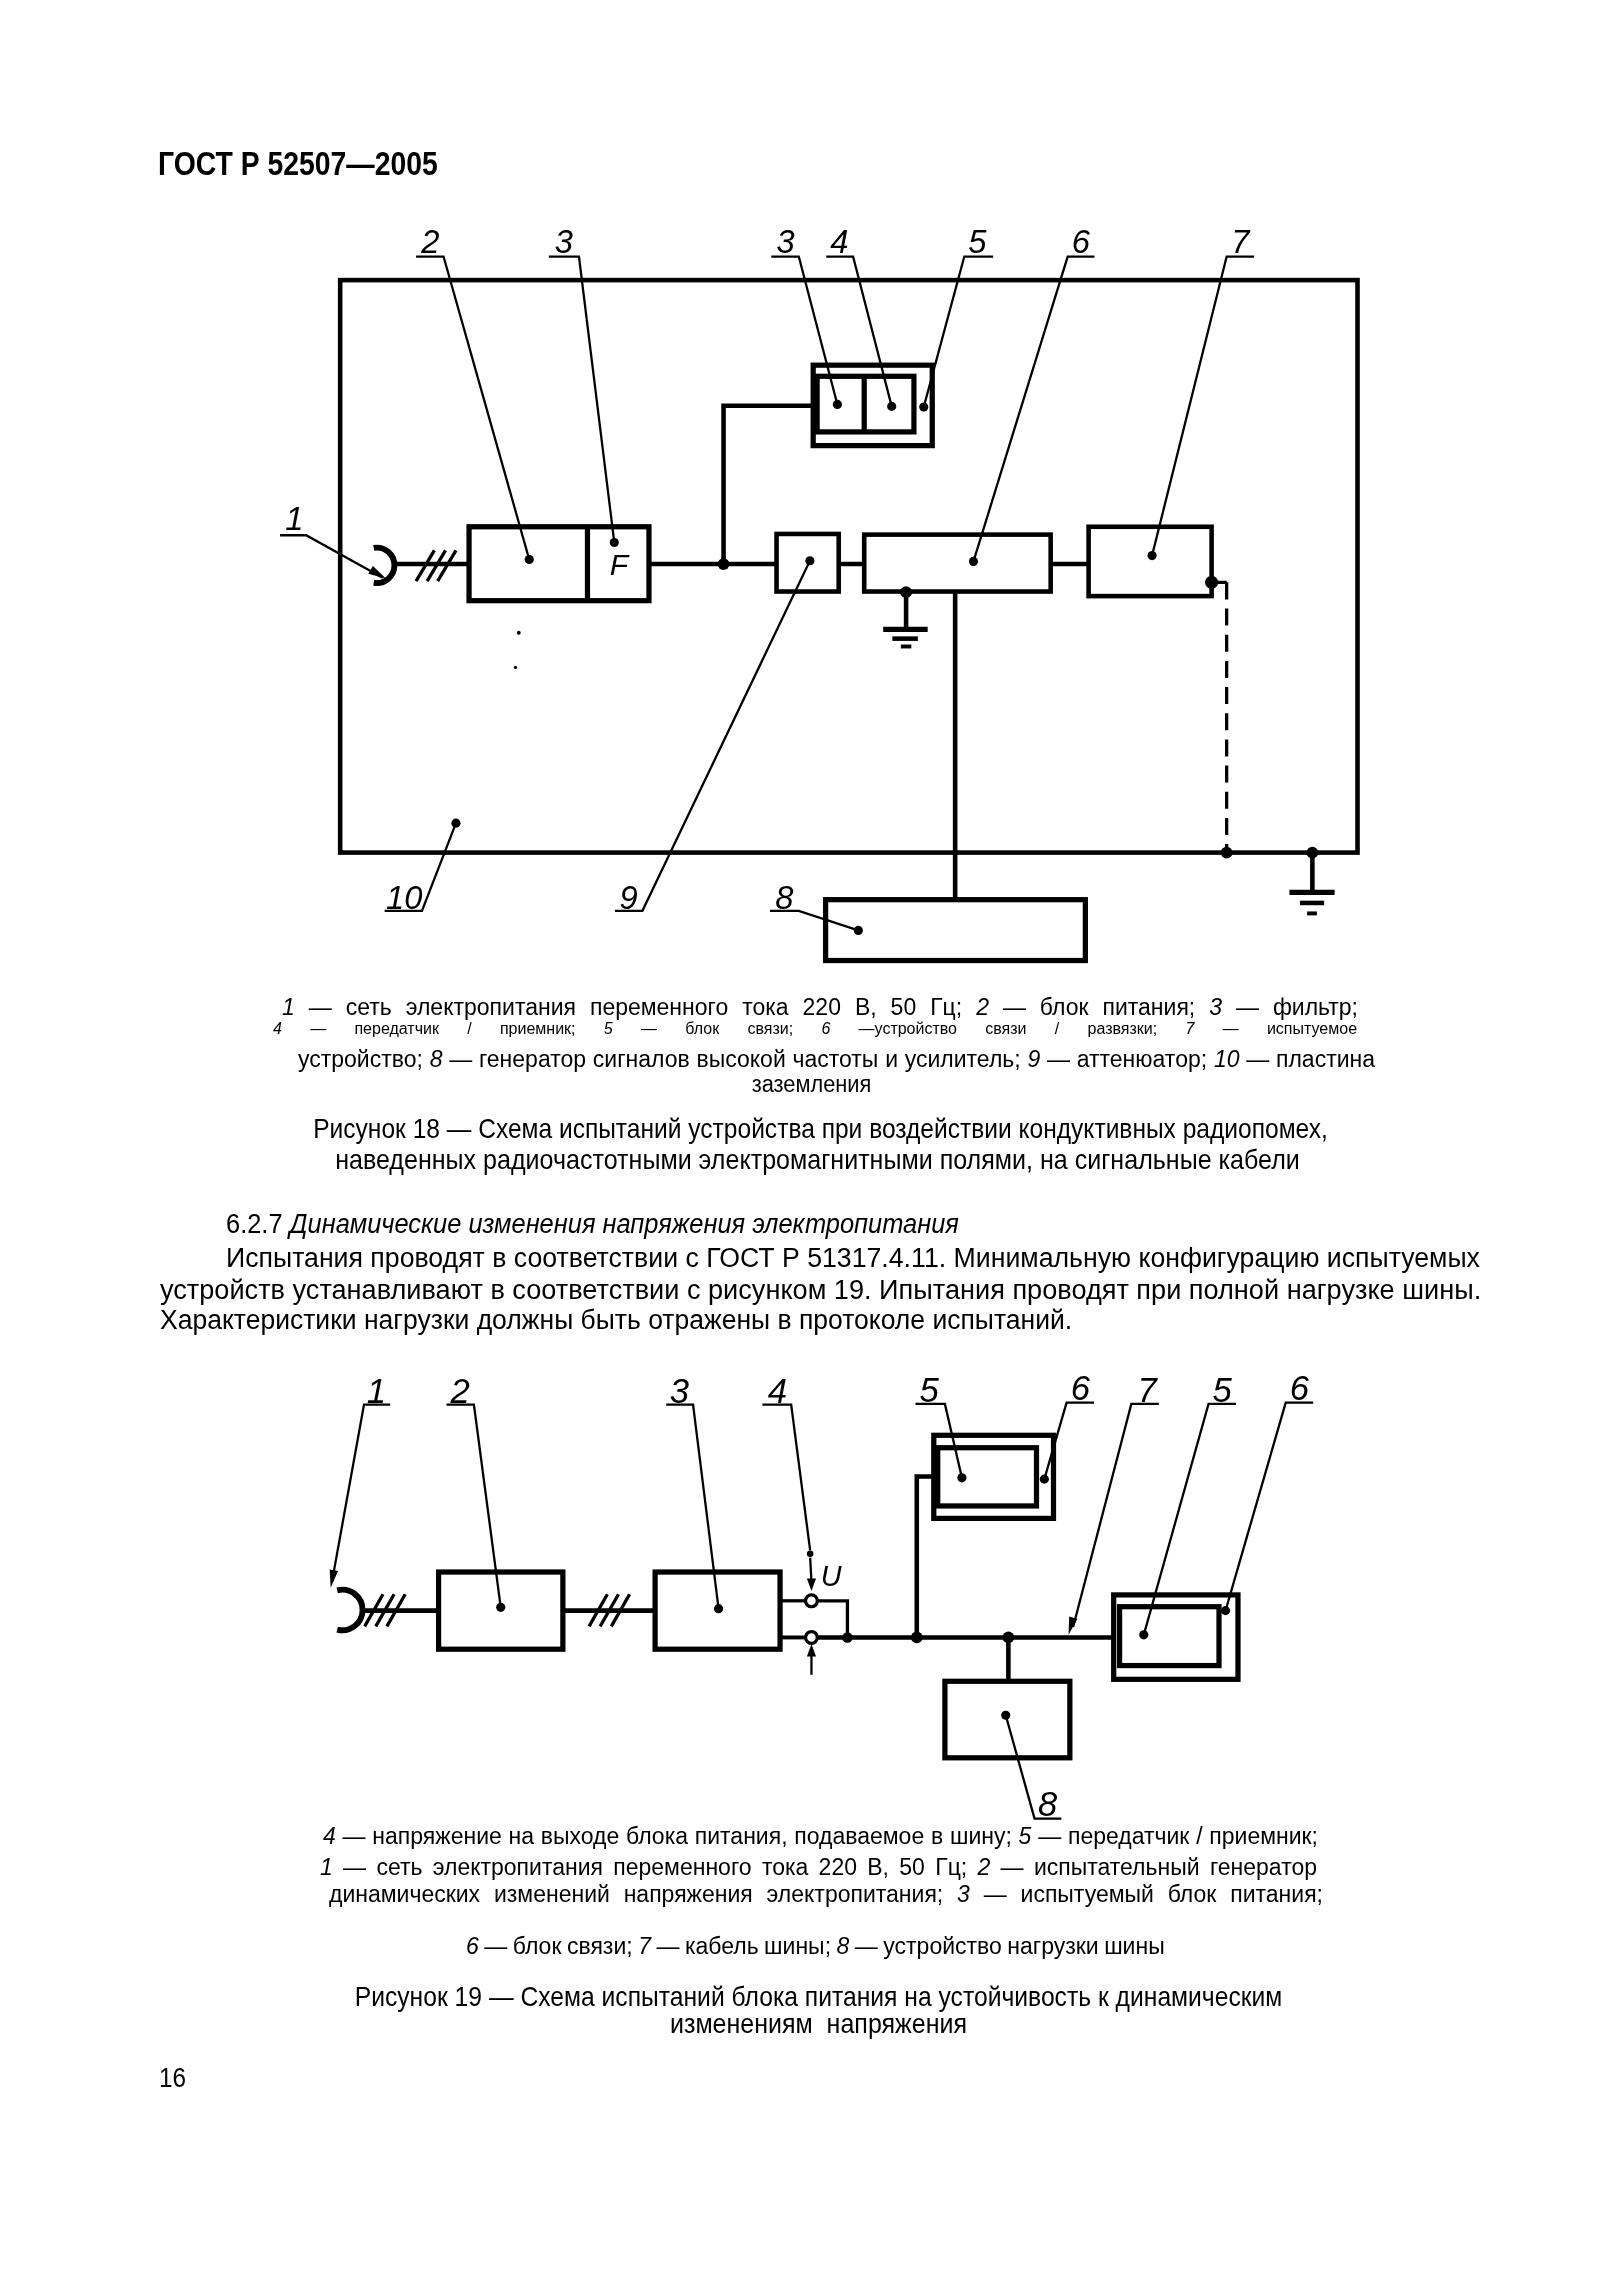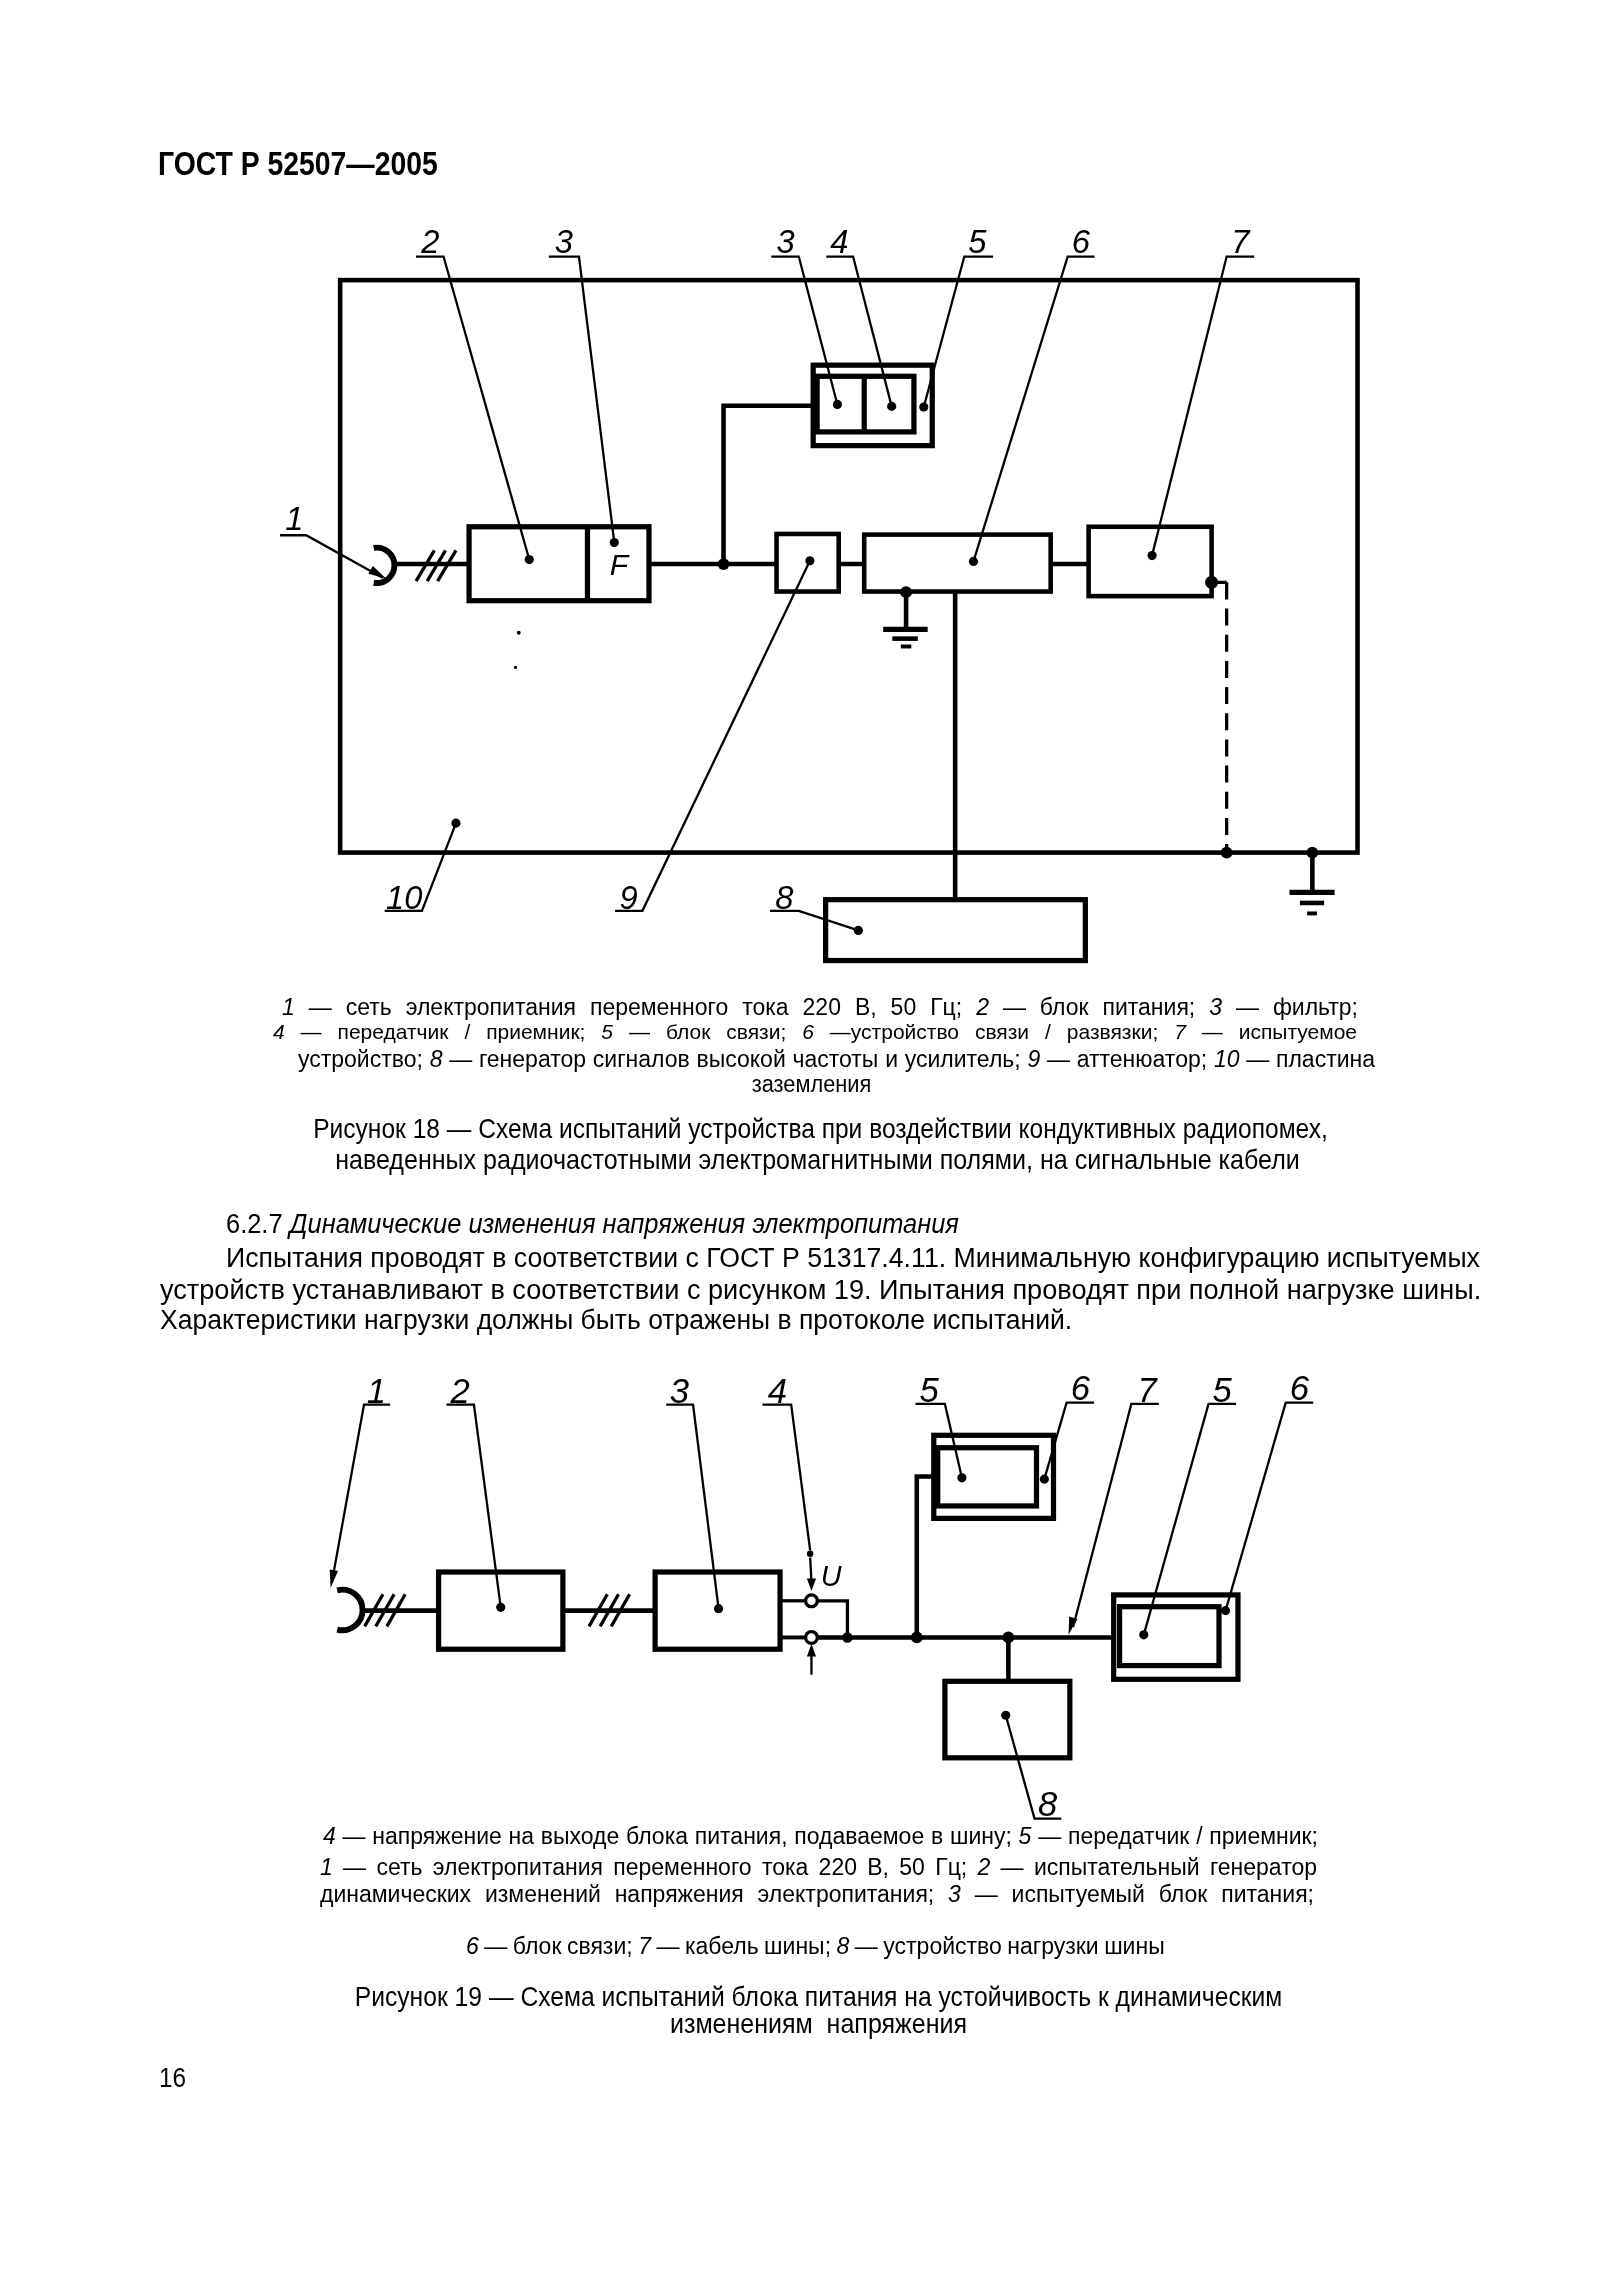--- a/index.html
+++ b/index.html
@@ -107,21 +107,21 @@
     <text x="1651" y="387">6</text>
     <text x="1895" y="387">7</text>
     <text x="1198" y="1390">8</text>
     <text x="960" y="1390">9</text>
     <text x="617" y="1390">10</text>
     <text x="945" y="879" font-size="46">F</text>
   </g>
 </svg>
 
 <div class="t j" style="left:282px;top:996px;width:1076px;font-size:23px;"><i>1</i> — сеть электропитания переменного тока 220&nbsp;В, 50&nbsp;Гц; <i>2</i> — блок питания; <i>3</i> — фильтр;</div>
-<div class="t j" style="left:273px;top:1021px;width:1084px;font-size:21px;"><i>4</i> — передатчик / приемник; <i>5</i> — блок связи; <i>6</i> —устройство связи / развязки; <i>7</i> — испытуемое</div>
+<div class="t j" style="left:273px;top:1021px;width:1084px;font-size:16px;"><i>4</i> — передатчик / приемник; <i>5</i> — блок связи; <i>6</i> —устройство связи / развязки; <i>7</i> — испытуемое</div>
 <div class="t j" style="left:275px;top:1048px;width:1077px;font-size:23px;margin-left:23px;">устройство; <i>8</i> — генератор сигналов высокой частоты и усилитель; <i>9</i> — аттенюатор; <i>10</i> — пластина</div>
 <div class="t c" style="left:157px;top:1073px;width:1309px;font-size:23px;transform:scaleX(0.947);">заземления</div>
 
 <div class="t c" style="left:166px;top:1115px;width:1309px;font-size:28px;transform:scaleX(0.877);">Рисунок 18 — Схема испытаний устройства при воздействии кондуктивных радиопомех,</div>
 <div class="t c" style="left:163px;top:1146px;width:1309px;font-size:28px;transform:scaleX(0.895);">наведенных радиочастотными электромагнитными полями, на сигнальные кабели</div>
 
 <div class="t" style="left:226px;top:1211px;font-size:27px;transform:scaleX(0.9415);transform-origin:0 0;">6.2.7 <i>Динамические изменения напряжения электропитания</i></div>
 <div class="t" style="left:226px;top:1245px;font-size:27px;transform:scaleX(0.988);transform-origin:0 0;">Испытания проводят в соответствии с ГОСТ Р 51317.4.11. Минимальную конфигурацию испытуемых</div>
 <div class="t" style="left:160px;top:1277px;font-size:27px;transform:scaleX(1.005);transform-origin:0 0;">устройств устанавливают в соответствии с рисунком 19. Ипытания проводят при полной нагрузке шины.</div>
 <div class="t" style="left:160px;top:1307px;font-size:27px;transform:scaleX(0.982);transform-origin:0 0;">Характеристики нагрузки должны быть отражены в протоколе испытаний.</div>
@@ -202,21 +202,21 @@
     <text x="1651" y="2140">6</text>
     <text x="1753" y="2143">7</text>
     <text x="1868" y="2143">5</text>
     <text x="1986" y="2140">6</text>
     <text x="1601" y="2776">8</text>
     <text x="1270" y="2424" font-size="44">U</text>
   </g>
 </svg>
 
 <div class="t j" style="left:320px;top:1856px;width:997px;font-size:23px;"><i>1</i> — сеть электропитания переменного тока 220&nbsp;В, 50&nbsp;Гц; <i>2</i> — испытательный генератор</div>
-<div class="t j" style="left:320px;top:1883px;width:994px;font-size:23px;">динамических изменений напряжения электропитания; <i>3</i> — испытуемый блок питания;</div>
+<div class="t j" style="left:329px;top:1883px;width:994px;font-size:23px;">динамических изменений напряжения электропитания; <i>3</i> — испытуемый блок питания;</div>
 <div class="t j" style="left:323px;top:1825px;width:995px;font-size:23px;"><i>4</i> — напряжение на выходе блока питания, подаваемое в шину; <i>5</i> — передатчик / приемник;</div>
 <div class="t" style="left:466px;top:1935px;font-size:23px;word-spacing:-0.9px;"><i>6</i> — блок связи; <i>7</i> — кабель шины; <i>8</i>&nbsp;— устройство нагрузки шины</div>
 
 <div class="t c" style="left:164px;top:1983px;width:1309px;font-size:28px;transform:scaleX(0.881);">Рисунок 19 — Схема испытаний блока питания на устойчивость к динамическим</div>
 <div class="t c" style="left:164px;top:2010px;width:1309px;font-size:28px;transform:scaleX(0.893);">изменениям&nbsp; напряжения</div>
 
 <div class="t" style="left:159px;top:2065px;font-size:27px;transform:scaleX(0.9);transform-origin:0 0;">16</div>
 
 
 </body></html>

